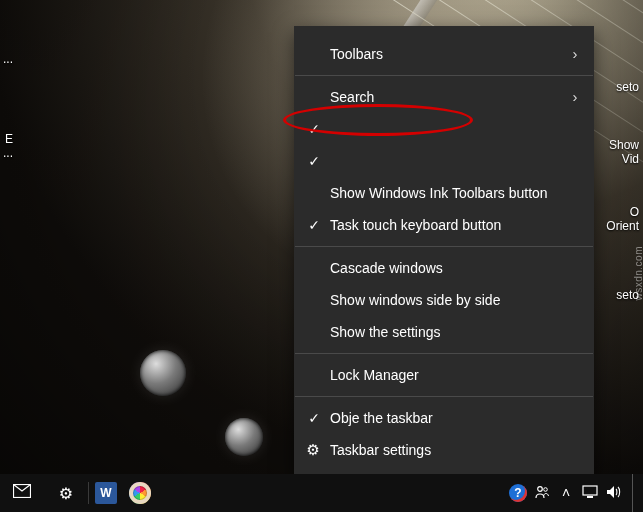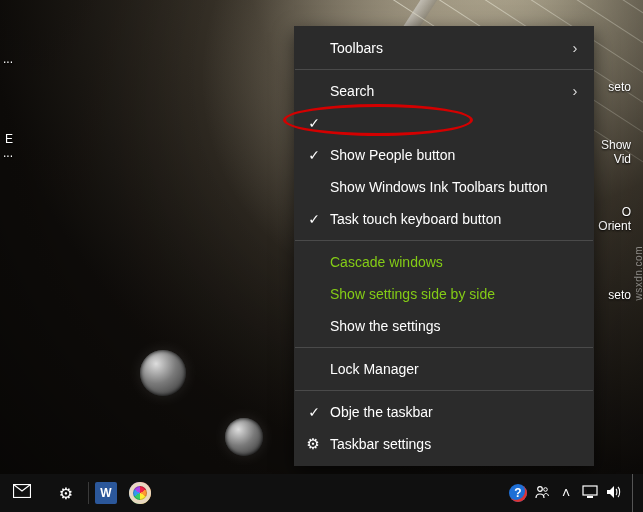--- a/index.html
+++ b/index.html
@@ -46,21 +46,21 @@
   .knob {
     position:absolute;
     width: 46px; height:46px; border-radius:50%;
     background: radial-gradient(circle at 35% 30%, #ddd 0%, #7a7a7a 45%, #2a2a2a 100%);
     box-shadow: inset 0 0 4px #000, 0 0 15px rgba(255,255,255,0.1);
   }
 
   
   .icon-label {
     position: absolute;
-    right: 12px;
+    right: 4px;
     color: #fff;
     font-size: 12px;
     text-align: right;
     text-shadow: 0 1px 2px #000;
     line-height: 1.2;
     white-space: pre;
   }
   .icon-label.l1 { top: 52px; left: 3px; right:auto; }
   .icon-label.l2 { top: 132px; left: 3px; right:auto; }
   .icon-label.l3 { top: 80px; }
@@ -70,33 +70,33 @@
 
   
   .context-menu {
     position: absolute;
     left: 294px;
     top: 26px;
     width: 300px;
     background: #2b2b2b;
     color: #fff;
     box-shadow: 0 6px 18px rgba(0,0,0,0.6);
-    padding: 6px 0;
+    padding: 12px 0;
   }
   .menu-item {
     position: relative;
     height: 32px;
     line-height: 32px;
     padding-left: 36px;
     padding-right: 30px;
     white-space: nowrap;
     font-size: 14px;
     color: #fff;
   }
-  .menu-item.disabled { color: #84cc16; }
+  .menu-item.disabled { color: #ffffff; }
   .menu-item .check {
     position: absolute;
     left: 10px;
     top: 0;
     width: 20px;
     text-align: center;
     font-size: 14px;
   }
   .menu-item .gear {
     position: absolute;
@@ -237,39 +237,38 @@
     <span>Search</span>
     <span class="chev">›</span>
   </div>
 
   <div class="menu-item">
     <span class="check">✓</span>
   </div>
 
   <div class="menu-item">
     <span class="check">✓</span>
-    <span>Show People button</span>
   </div>
 
   <div class="menu-item">
     <span>Show Windows Ink Toolbars button</span>
   </div>
 
   <div class="menu-item">
     <span class="check">✓</span>
     <span>Task touch keyboard button</span>
   </div>
 
   <div class="menu-sep"></div>
 
   <div class="menu-item disabled">
     <span>Cascade windows</span>
   </div>
   <div class="menu-item disabled">
-    <span>Show settings side by side</span>
+    <span>Show windows side by side</span>
   </div>
 
   <div class="menu-item">
     <span>Show the settings</span>
   </div>
 
   <div class="menu-sep"></div>
 
   <div class="menu-item">
     <span>Lock Manager</span>

